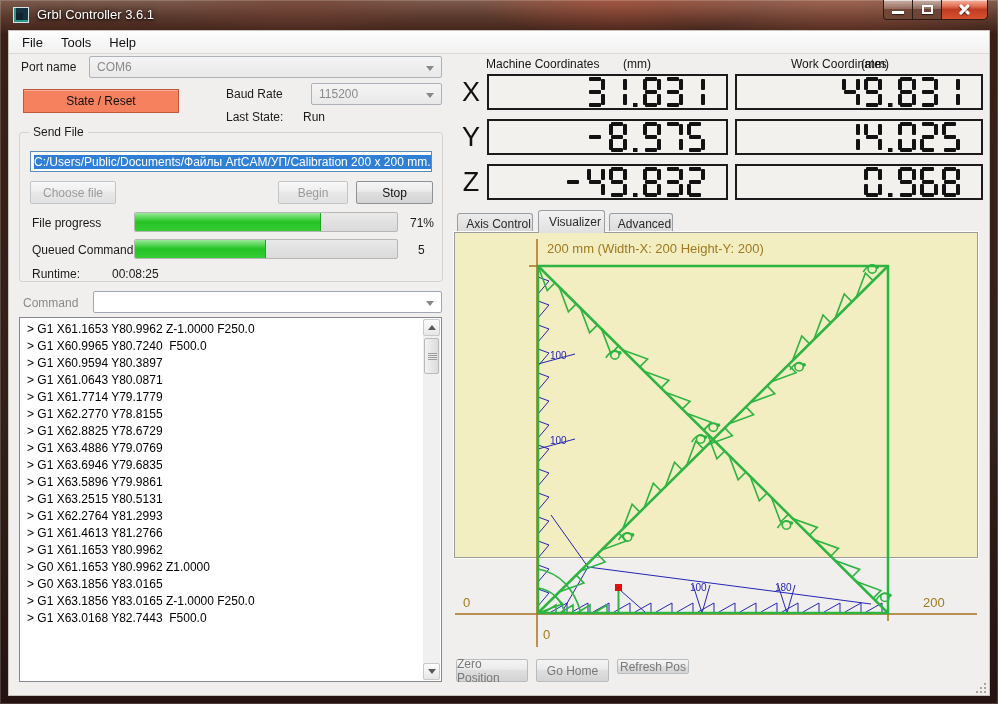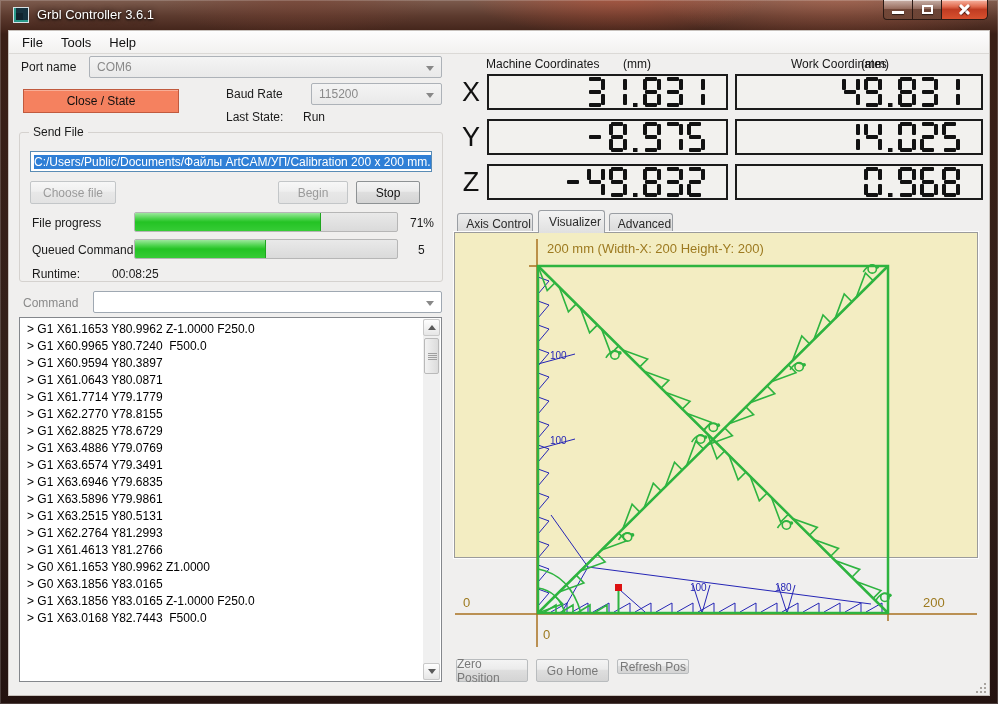--- a/index.html
+++ b/index.html
@@ -127,37 +127,37 @@
         <div class="menu-item">Help</div>
       </div>
 
     <div class="content">
 
       <div class="lbl" style="position:absolute;left:12px;top:6px">Port name</div>
       <div class="combo" style="left:80px;top:2px;width:353px">
         <span>COM6</span>
         <span class="arrow"></span>
       </div>
-      <div class="btn-reset" style="left:14px;top:35px;width:156px;height:24px">Close / State</div>
+      <div class="btn-reset" style="left:14px;top:35px;width:156px;height:24px">State / Reset</div>
       <div class="lbl" style="position:absolute;left:217px;top:33px">Baud Rate</div>
       <div class="combo" style="left:302px;top:29px;width:131px">
         <span>115200</span>
         <span class="arrow"></span>
       </div>
       <div class="lbl" style="position:absolute;left:217px;top:56px">Last State:</div>
       <div class="lbl" style="position:absolute;left:294px;top:56px">Run</div>
 
       <div class="group" style="left:10px;top:78px;width:424px;height:150px">
         <div class="group-title">Send File</div>
         <div class="fileinput" style="left:10px;top:18px;width:402px">
           <span class="sel">C:/Users/Public/Documents/Файлы ArtCAM/УП/Calibration 200 x 200 mm.nc</span><span class="caret"></span>
         </div>
         <div class="btn disabled" style="left:10px;top:48px;width:86px;height:23px">Choose file</div>
         <div class="btn disabled" style="left:258px;top:48px;width:70px;height:23px">Begin</div>
-        <div class="btn" style="left:336px;top:48px;width:64px;height:23px">Stop</div>
+        <div class="btn" style="left:336px;top:48px;width:77px;height:23px">Stop</div>
 
         <div class="lbl" style="position:absolute;left:12px;top:83px">File progress</div>
         <div class="pbar" style="left:114px;top:79px;width:264px">
             <div class="fill" id="fp-fill" style="width: 71%;"></div>
           </div>
         <div class="lbl" style="position:absolute;left:390px;top:83px">71%</div>
 
         <div class="lbl" style="position:absolute;left:12px;top:110px">Queued Commands</div>
         <div class="pbar" style="left:114px;top:106px;width:264px">
             <div class="fill" id="qc-fill" style="width: 50%;"></div>
@@ -177,26 +177,26 @@
       <div class="loglist" style="left:10px;top:263px;width:423px;height:365px">
         <div id="log-lines" style="padding-top:3px">
             <div class="log-line">&gt; G1 X61.1653 Y80.9962 Z-1.0000 F250.0</div>
             <div class="log-line">&gt; G1 X60.9965 Y80.7240  F500.0</div>
             <div class="log-line">&gt; G1 X60.9594 Y80.3897</div>
             <div class="log-line">&gt; G1 X61.0643 Y80.0871</div>
             <div class="log-line">&gt; G1 X61.7714 Y79.1779</div>
             <div class="log-line">&gt; G1 X62.2770 Y78.8155</div>
             <div class="log-line">&gt; G1 X62.8825 Y78.6729</div>
             <div class="log-line">&gt; G1 X63.4886 Y79.0769</div>
-            <div class="log-line">&gt; G1 X63.6574 Y79.3491</div>
             <div class="log-line">&gt; G1 X63.6946 Y79.6835</div>
             <div class="log-line">&gt; G1 X63.5896 Y79.9861</div>
             <div class="log-line">&gt; G1 X63.2515 Y80.5131</div>
             <div class="log-line">&gt; G1 X62.2764 Y81.2993</div>
             <div class="log-line">&gt; G1 X61.4613 Y81.2766</div>
+            <div class="log-line">&gt; G1 X61.1653 Y80.9962</div>
             <div class="log-line">&gt; G0 X61.1653 Y80.9962 Z1.0000</div>
             <div class="log-line">&gt; G0 X63.1856 Y83.0165</div>
             <div class="log-line">&gt; G1 X63.1856 Y83.0165 Z-1.0000 F250.0</div>
             <div class="log-line">&gt; G1 X63.0168 Y82.7443  F500.0</div>
           </div>
         <div class="scrollbar">
           <div class="sb-btn sb-up">
               <div class="tri-up"></div>
             </div>
           <div class="sb-thumb" style="top:19px;height:36px">

